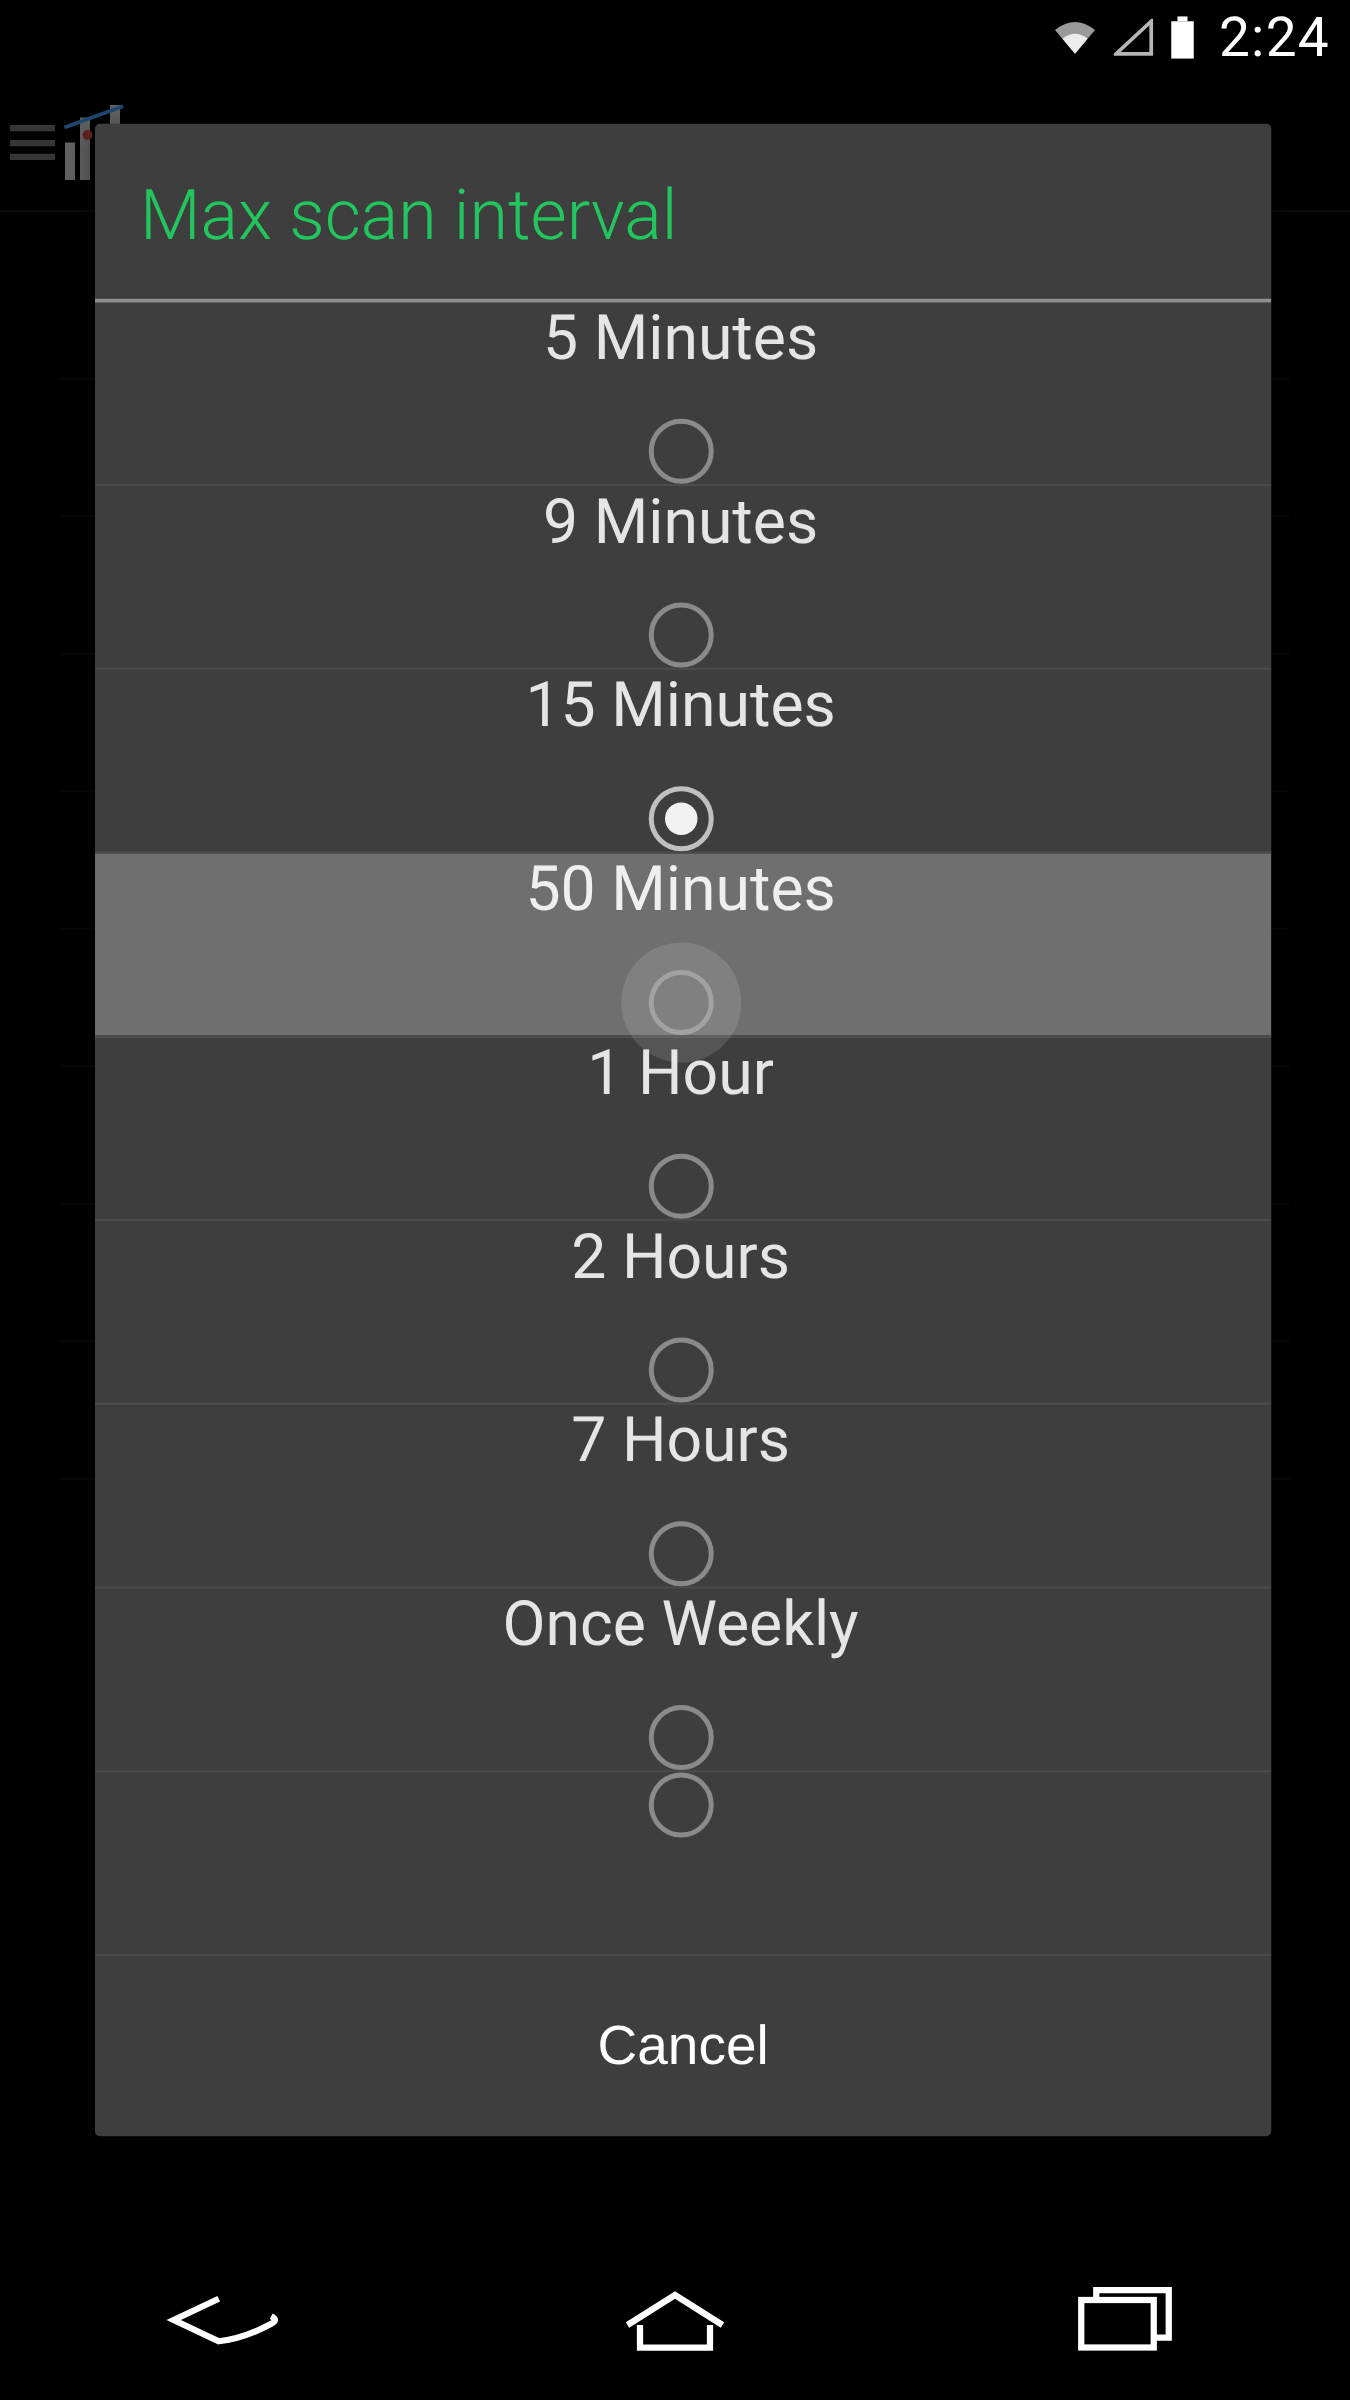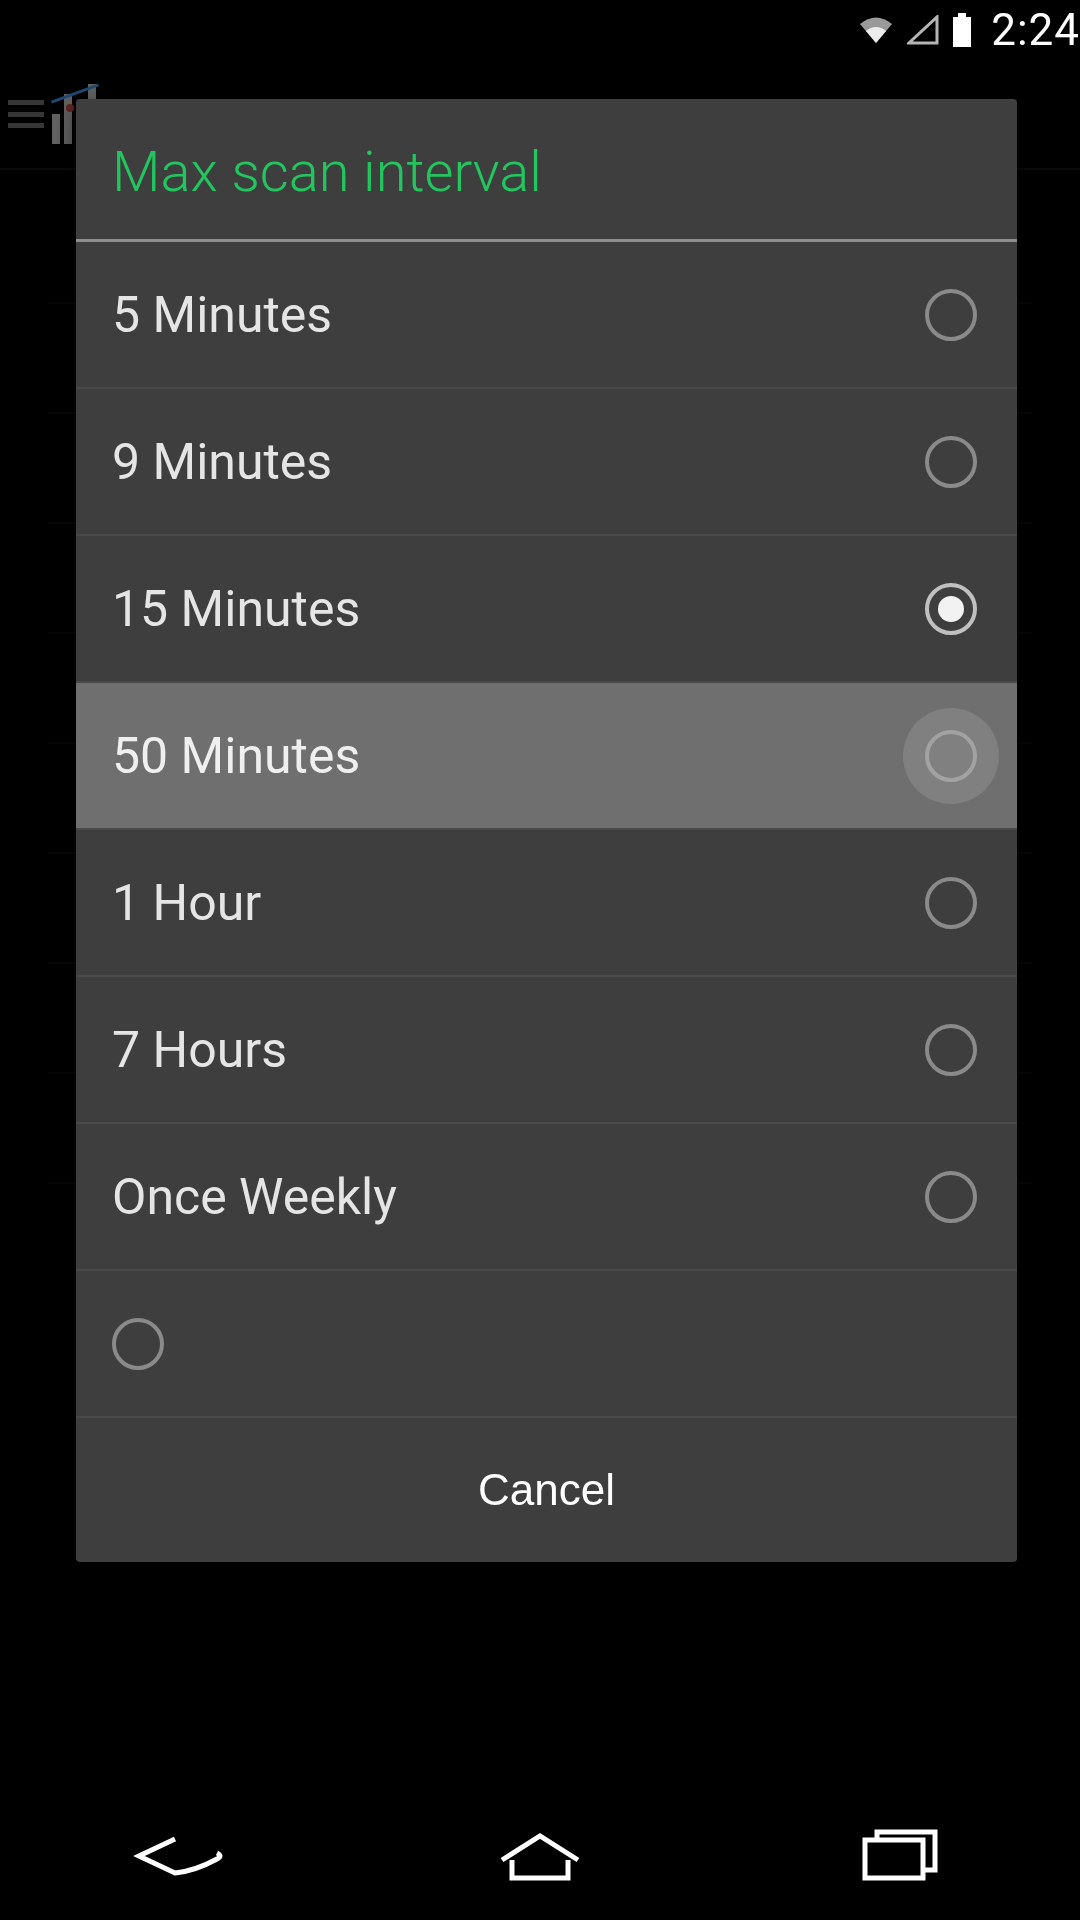--- a/index.html
+++ b/index.html
@@ -18,21 +18,21 @@
   }
 
   
   .statusbar {
     position: absolute;
     top: 0; left: 0; right: 0;
     height: 60px;
     display: flex;
     justify-content: flex-end;
     align-items: center;
-    padding-right: 0;
+    padding-right: 16px;
     gap: 12px;
     background: #000;
   }
   .statusbar .time {
     font-size: 44px;
     font-weight: 400;
     color: #fff;
     letter-spacing: 1px;
     margin-left: 6px;
   }
@@ -110,20 +110,21 @@
   }
   .options {}
   .option {
     display: flex;
     align-items: center;
     justify-content: space-between;
     height: 147px;
     padding: 0 40px 0 36px;
     border-bottom: 2px solid #4a4a4a;
     cursor: pointer;
+    flex-direction: column;
   }
   .option:last-of-type { border-bottom: 2px solid #4a4a4a; }
   .option.highlight {
     background: #6f6f6f;
   }
   .option .lbl {
     font-size: 50px;
     font-weight: 400;
     color: #e5e5e5;
   }
@@ -270,20 +271,26 @@
           <span class="ring"></span>
         </span>
       </div>
       <div class="option">
         <span class="lbl">1 Hour</span>
         <span class="radio">
           <span class="ring"></span>
         </span>
       </div>
       <div class="option">
+        <span class="lbl">2 Hours</span>
+        <span class="radio">
+          <span class="ring"></span>
+        </span>
+      </div>
+      <div class="option">
         <span class="lbl">7 Hours</span>
         <span class="radio">
           <span class="ring"></span>
         </span>
       </div>
       <div class="option">
         <span class="lbl">Once Weekly</span>
         <span class="radio">
           <span class="ring"></span>
         </span>

